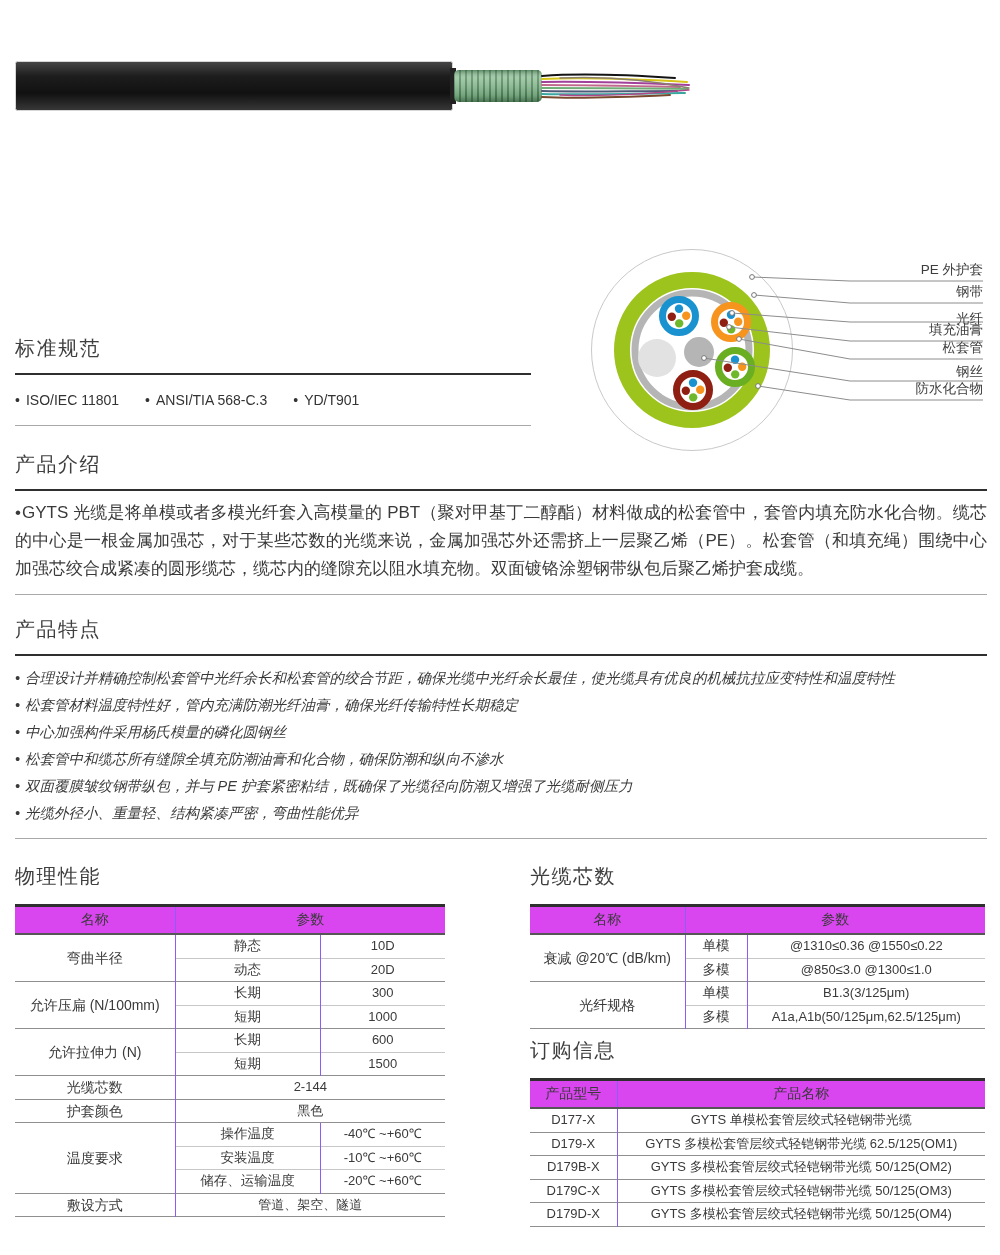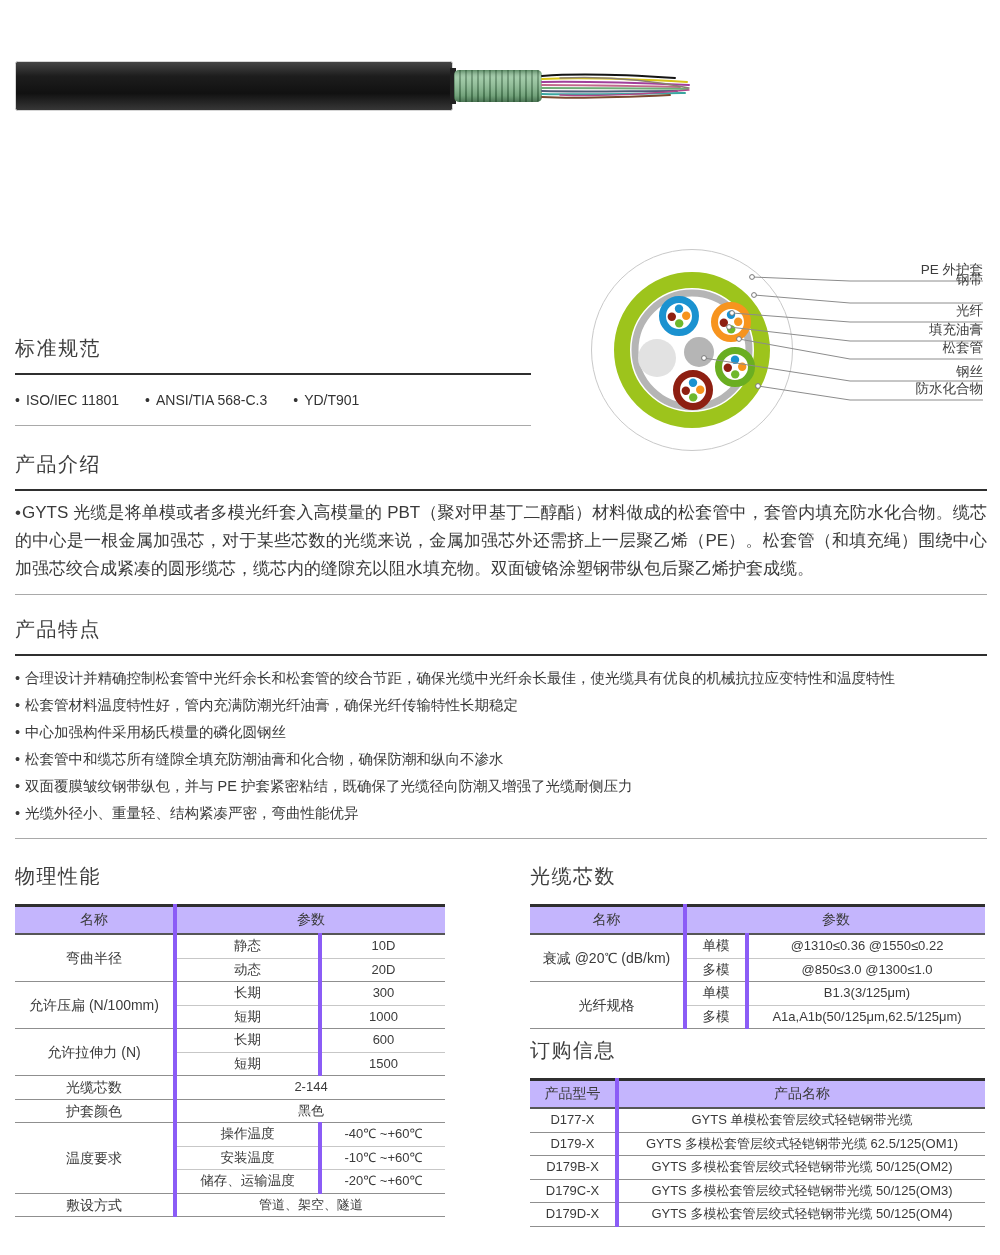--- a/index.html
+++ b/index.html
@@ -28,34 +28,34 @@
   #standards .rule-thin{margin-top:17px;}
 
   #intro{left:15px;top:452px;width:972px;}
   .intro-body{margin:8px 0 0 0;font-size:17px;line-height:28px;color:#3a3a3a;
               text-align:justify;}
   .intro-body::before{content:"\2022";margin-right:1px;}
   #intro .rule-thin{margin-top:11px;}
 
   #features{left:15px;top:617px;width:972px;}
   .feat-list{margin:9px 0 0 0;padding:0;list-style:none;font-size:14.5px;line-height:27px;color:#3a3a3a;}
-  .feat-list li{position:relative;padding-left:10px;}
+  .feat-list li{position:relative;padding-left:10px;font-style:italic;}
   .feat-list li::before{content:"\2022";position:absolute;left:0;}
   #features .rule-thin{margin-top:11px;}
 
   
   #physical{left:15px;top:864px;width:430px;}
   #optical{left:530px;top:864px;width:455px;}
   #ordering{left:530px;top:1038px;width:455px;}
   .spec-table{border-collapse:collapse;table-layout:fixed;width:100%;margin-top:16px;
               border-top:3px solid #2f2f2f;border-bottom:1px solid #8f8f8f;}
-  .spec-table th{background:#c4b5fd;font-weight:normal;font-size:14px;color:#3a3a3a;
+  .spec-table th{background:#d946ef;font-weight:normal;font-size:14px;color:#3a3a3a;
                  padding:4px 2px;border-bottom:2px solid #565656;}
   .spec-table td{font-size:13px;color:#3a3a3a;text-align:center;padding:3px 4px;line-height:16.5px;}
-  .vline{border-left:4px solid #8b5cf6;}
+  .vline{border-left:1px solid #8b5cf6;}
   tr.group-start td{border-top:1px solid #8f8f8f;}
   tr.sub-row td{border-top:1px solid #c7c7c7;}
   td.c-name{font-size:14px;}
   td.c-sub{font-size:13.5px;}
 </style>
 </head>
 <body>
 
 <div class="page">
 
@@ -137,22 +137,22 @@
         <circle cx="139" cy="87" r="2.4" fill="#fff" stroke="#777"></circle>
         <polyline points="149,99 260,119 393,119" fill="none" stroke="#8c8c8c" stroke-width="1"></polyline>
         <circle cx="149" cy="99" r="2.4" fill="#fff" stroke="#777"></circle>
         <polyline points="114,118 260,141 393,141" fill="none" stroke="#8c8c8c" stroke-width="1"></polyline>
         <circle cx="114" cy="118" r="2.4" fill="#fff" stroke="#777"></circle>
         <polyline points="168,146 260,160 393,160" fill="none" stroke="#8c8c8c" stroke-width="1"></polyline>
         <circle cx="168" cy="146" r="2.4" fill="#fff" stroke="#777"></circle>
       </svg>
     <div id="xsec-labels">
         <div class="diagram-label" style="top: 22px;">PE 外护套</div>
-        <div class="diagram-label" style="top: 32px;">钢带</div>
-        <div class="diagram-label" style="top: 63px;">光纤</div>
+        <div class="diagram-label" style="top: 44px;">钢带</div>
+        <div class="diagram-label" style="top: 71px;">光纤</div>
         <div class="diagram-label" style="top: 82px;">填充油膏</div>
         <div class="diagram-label" style="top: 100px;">松套管</div>
         <div class="diagram-label" style="top: 124px;">钢丝</div>
         <div class="diagram-label" style="top: 141px; padding-left: 21px;">防水化合物</div>
       </div>
   </div>
 
   <div class="sect" id="standards">
     <div class="sect-title">标准规范</div>
     <hr class="rule-thick">

